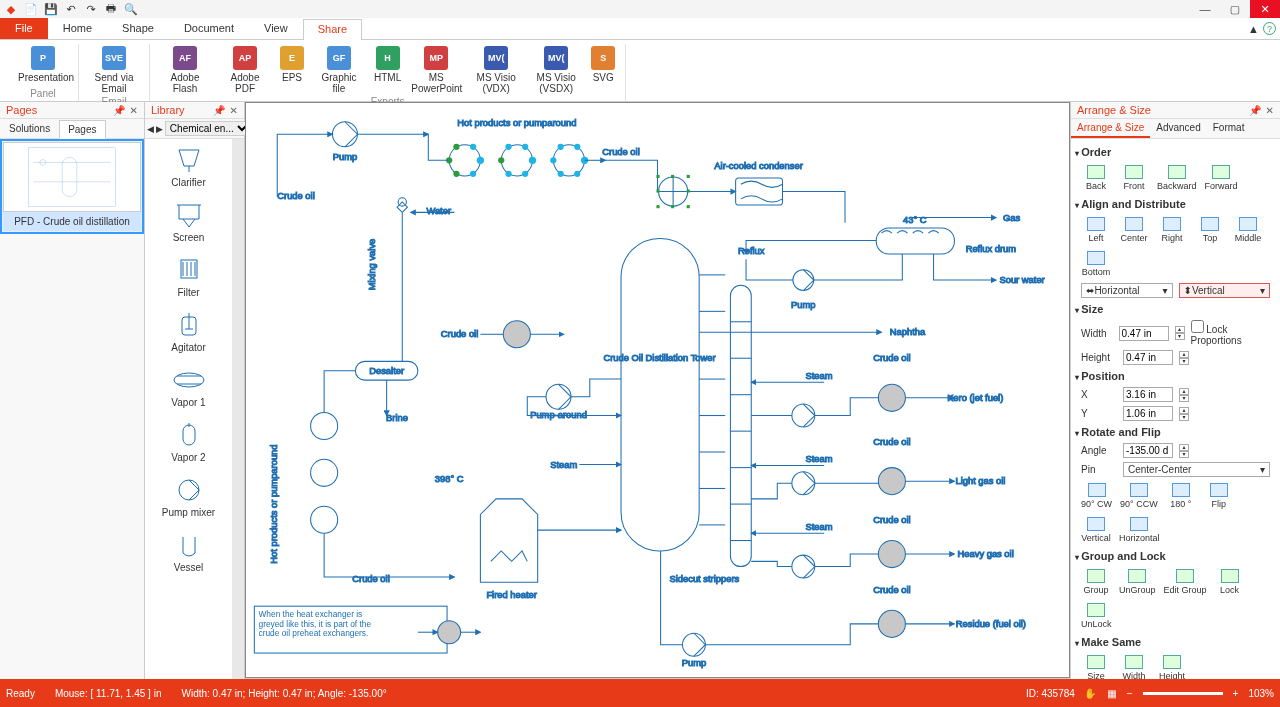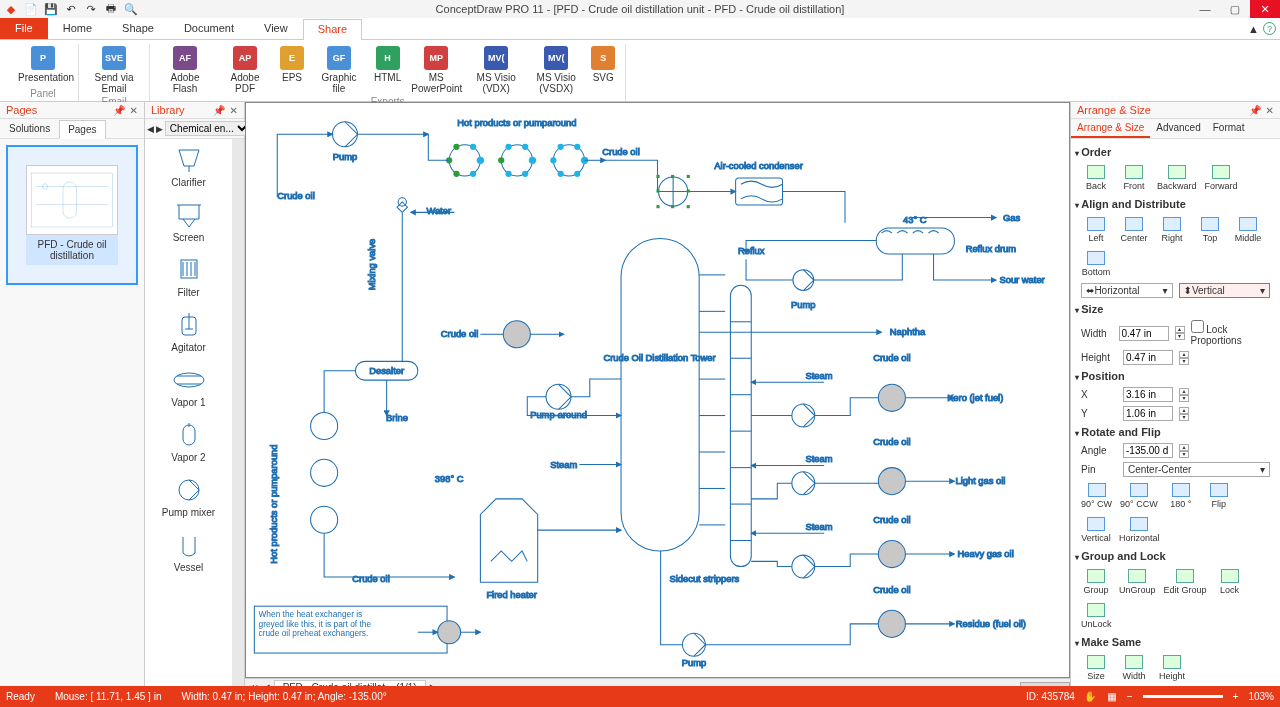--- a/index.html
+++ b/index.html
@@ -35,21 +35,21 @@
 .main { display: flex; height: 594px; }
 .panel { display: flex; flex-direction: column; background: #f8f8f8; border-right: 1px solid #ccc; }
 .panel-header { padding: 2px 6px; color: #e63a19; font-size: 11px; display: flex; align-items: center; border-bottom: 1px solid #ddd; }
 .panel-header span:last-child { margin-left: auto; display: flex; gap: 4px; color: #666; font-size: 10px; }
 
 
 .pages-panel { width: 145px; }
 .pages-tabs { display: flex; border-bottom: 1px solid #ddd; font-size: 10px; }
 .pages-tab { padding: 3px 8px; border: 1px solid transparent; cursor: pointer; }
 .pages-tab.active { background: #fff; border-color: #ccc; border-bottom-color: #fff; position: relative; top: 1px; }
-.page-thumb { margin: 6px; border: 2px solid #3399ff; background: #e8f2ff; padding: 18px; }
+.page-thumb { border: 2px solid #3399ff; background: #e8f2ff; padding: 1px; }
 .page-thumb-img { width: 100%; height: 70px; background: #fff; border: 1px solid #ccc; position: relative; }
 .page-thumb-label { font-size: 10px; text-align: center; padding: 4px 2px; background: #d0e5ff; }
 
 
 .library-panel { width: 100px; }
 .lib-combo { display: flex; align-items: center; gap: 2px; padding: 2px; border-bottom: 1px solid #ddd; }
 .lib-combo select { flex: 1; font-size: 10px; border: 1px solid #ccc; }
 .lib-items { overflow-y: auto; flex: 1; background: #fff; }
 .lib-item { display: flex; flex-direction: column; align-items: center; padding: 6px 4px; cursor: pointer; }
 .lib-shape { width: 40px; height: 30px; display: flex; align-items: center; justify-content: center; }
@@ -79,40 +79,39 @@
 .field-row { display: flex; align-items: center; gap: 6px; padding: 2px 6px; }
 .field-row label { width: 36px; font-size: 10px; }
 .field-row input[type=text] { width: 50px; font-size: 10px; border: 1px solid #aaa; padding: 1px 2px; }
 .spinner { display: flex; flex-direction: column; }
 .spinner div { width: 10px; height: 7px; border: 1px solid #aaa; font-size: 6px; text-align: center; line-height: 5px; cursor: pointer; }
 .combo-row { display: flex; gap: 6px; padding: 2px 6px; }
 .combo { flex: 1; border: 1px solid #aaa; font-size: 10px; padding: 1px 4px; display: flex; align-items: center; }
 .combo.red { border-color: #d55; background: #fee; }
 
 
-.statusbar { position: absolute; bottom: 0; left: 0; right: 0; height: 21px; background: #e63a19; color: #fff; font-size: 10px; display: flex; align-items: center; padding: 0 6px; gap: 20px; }
+.statusbar { position: absolute; bottom: 0; left: 0; right: 0; height: 28px; background: #e63a19; color: #fff; font-size: 10px; display: flex; align-items: center; padding: 0 6px; gap: 20px; }
 .statusbar .right { margin-left: auto; display: flex; gap: 10px; align-items: center; }
 .zoom-slider { width: 80px; height: 3px; background: #fff; position: relative; }
 
 svg { overflow: visible; }
 </style>
 </head>
 <body>
 
 <div class="qat">
   <span class="qat-icon" style="color:#e63a19">◆</span>
   <span class="qat-icon">📄</span>
   <span class="qat-icon">💾</span>
   <span class="qat-icon">↶</span>
   <span class="qat-icon">↷</span>
   <span class="qat-icon">🖶</span>
   <span class="qat-icon">🔍</span>
 </div>
 <div class="titlebar">
-  <span>ConceptDraw PRO 11 - [PFD - Crude oil distillation unit - PFD - Crude oil distillation]</span>
   <div class="win-controls">
     <div class="win-btn">—</div>
     <div class="win-btn">▢</div>
     <div class="win-btn win-close">✕</div>
   </div>
 </div>
 
 <div class="ribbon-tabs">
   <div class="ribbon-tab file">File</div>
   <div class="ribbon-tab">Home</div>

